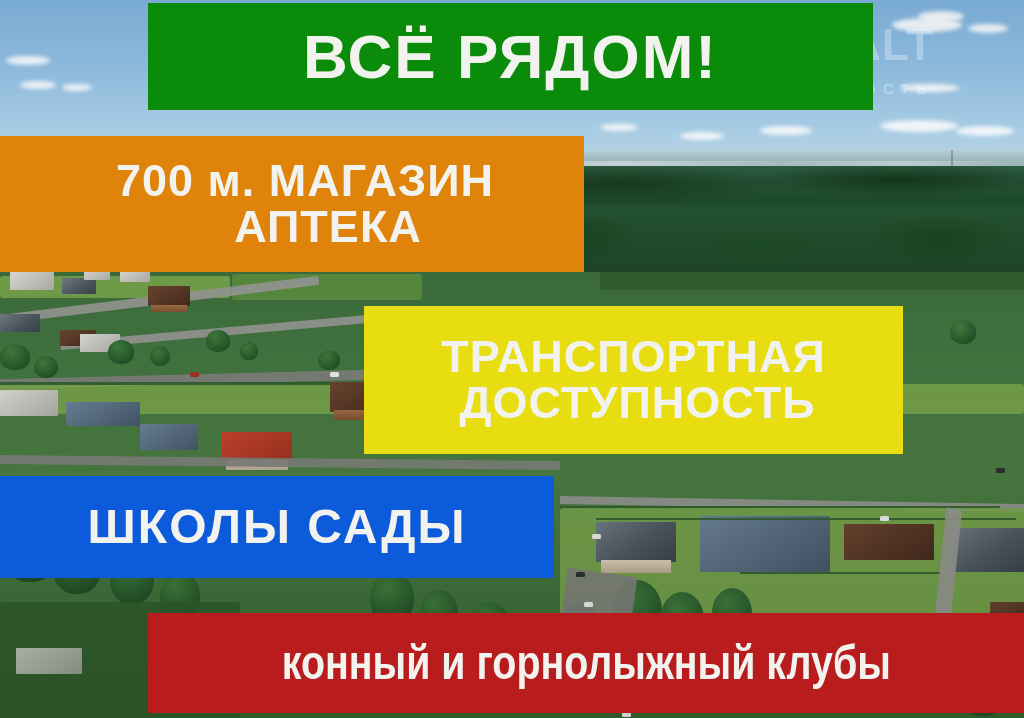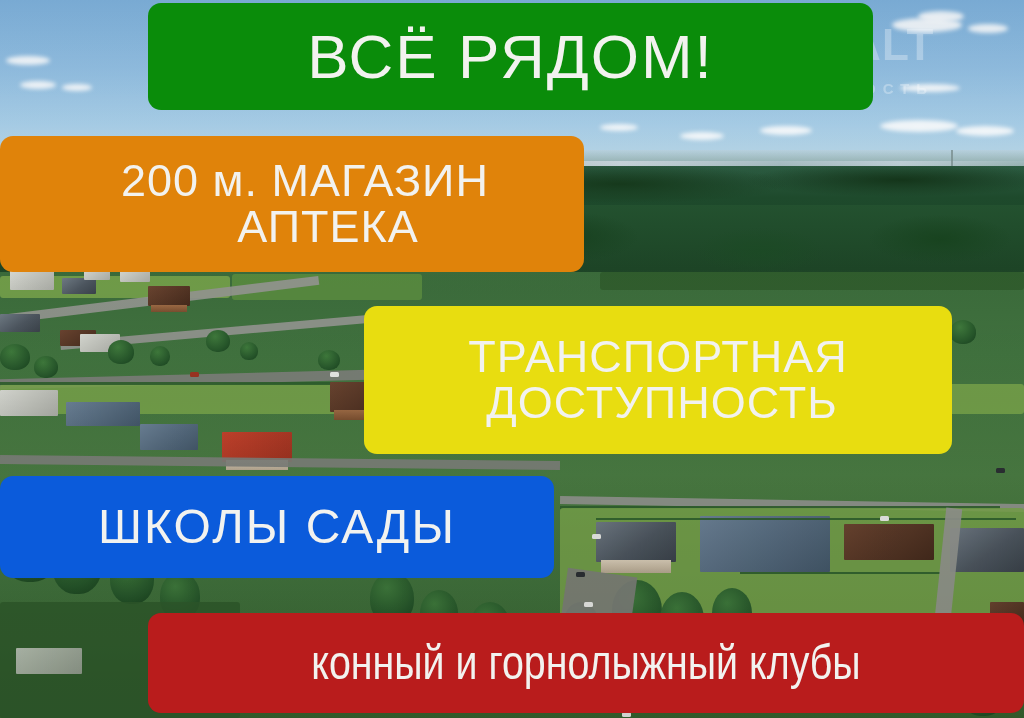--- a/index.html
+++ b/index.html
@@ -216,25 +216,24 @@
   }
 
   
   .banner {
     position: absolute;
     display: flex;
     align-items: center;
     justify-content: center;
     text-align: center;
     color: #f2f2ef;
-    font-weight: normal;
+    font-weight: bold;
     line-height: 1.02;
     text-transform: none;
     letter-spacing: .5px;
-    border-radius: 13px;
   }
 
   #banner-green {
     left: 148px; top: 3px;
     width: 725px; height: 107px;
     background: #0a8c0a;
     font-size: 62px;
     letter-spacing: 2px;
   }
 
@@ -244,21 +243,21 @@
     background: #e0830a;
     font-size: 45px;
     letter-spacing: 1px;
     padding-left: 26px;
   }
   #banner-orange .txt { display: block; }
   #banner-orange .l2 { display: block; padding-left: 46px; }
 
   #banner-yellow {
     left: 364px; top: 306px;
-    width: 588px; height: 148px;
+    width: 539px; height: 148px;
     background: #e8dd10;
     font-size: 45px;
     letter-spacing: 1px;
     text-align: center;
   }
   #banner-yellow .l1 { display: block; }
   #banner-yellow .l2 { display: block; padding-left: 8px; }
 
   #banner-blue {
     left: 0; top: 476px;
@@ -497,21 +496,21 @@
     </div>
     <div class="wm-sub">НЕДВИЖИМОСТЬ</div>
   </div>
 
   <div class="banner" id="banner-green">
     <span>ВСЁ РЯДОМ!</span>
   </div>
 
   <div class="banner" id="banner-orange">
     <span class="txt">
-      <span class="l1">200 м. МАГАЗИН</span>
+      <span class="l1">700 м. МАГАЗИН</span>
       <span class="l2">АПТЕКА</span>
     </span>
   </div>
 
   <div class="banner" id="banner-yellow">
     <span class="txt">
       <span class="l1">ТРАНСПОРТНАЯ</span>
       <span class="l2">ДОСТУПНОСТЬ</span>
     </span>
   </div>

